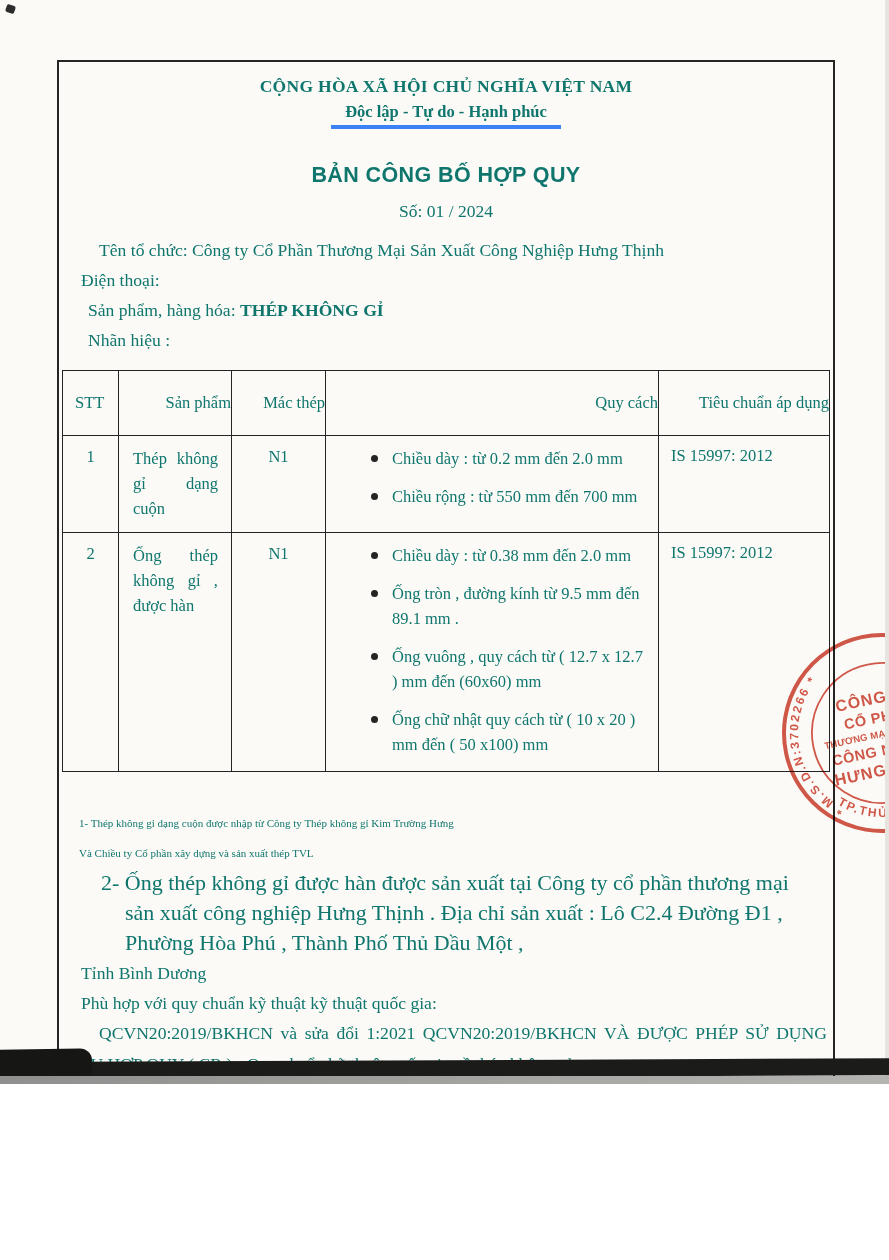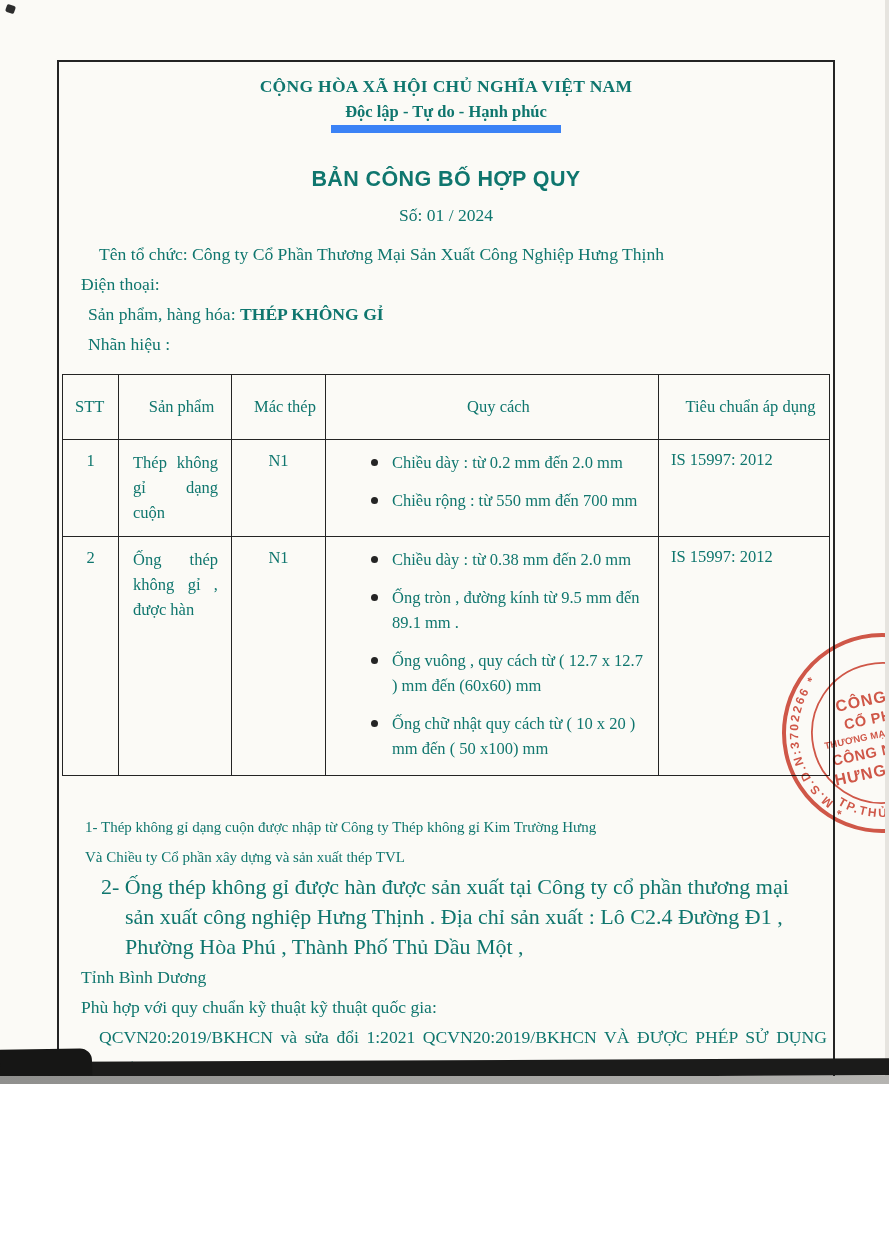--- a/index.html
+++ b/index.html
@@ -24,21 +24,21 @@
     font-weight:bold;
     font-size:17.5px;
     letter-spacing:0.3px;
   }
   .motto-wrap { text-align:center; margin-top:5px; }
   .motto {
     display:inline-block;
     font-weight:bold;
     font-size:16.5px;
     padding:0 14px 3px 14px;
-    border-bottom:8px solid #3b82f6;
+    border-bottom:4px solid #3b82f6;
   }
   .title {
     margin-top:34px;
     text-align:center;
     font-family:"Liberation Sans", sans-serif;
     font-weight:bold;
     font-size:21.5px;
     letter-spacing:0.4px;
   }
   .number {
@@ -63,21 +63,21 @@
     table-layout:fixed;
   }
   table.spec th, table.spec td {
     border:1.6px solid #242424;
     vertical-align:top;
     font-weight:normal;
   }
   table.spec th {
     height:40px;
     vertical-align:middle;
-    text-align:center;
+    text-align:right;
     padding:0 0 0 13px;
   }
   table.spec th.c-stt { text-align:left; padding:12px; }
   td.c-stt { text-align:center; padding-top:11px; }
   td.c-prod { padding:10px 13px 0 14px; text-align:justify; line-height:25px; }
   td.c-grade { text-align:center; padding-top:11px; }
   td.c-spec { padding:4px 8px 0 0; }
   td.c-std { padding:10px 6px 0 12px; }
   tr.r1 { height:97px; }
   tr.r2 { height:239px; }
@@ -91,21 +91,21 @@
   ul.bullets li::before {
     content:"";
     position:absolute;
     left:3px; top:9px;
     width:7px; height:7px;
     border-radius:50%;
     background:#242424;
   }
 
   .notes { margin-top:36px; }
-  .note-line { margin:0 24px 0 26px; font-size:15px; line-height:30px; }
+  .note-line { margin:0 24px 0 20px; font-size:11px; line-height:30px; }
   .note-hang {
     margin:0 26px 0 42px;
     font-size:22px;
     line-height:30px;
     padding-left:24px;
     text-indent:-24px;
   }
   .plain-line { margin:0 22px; font-size:17.6px; line-height:30px; }
   .final-para {
     margin:0 6px 0 6px;

